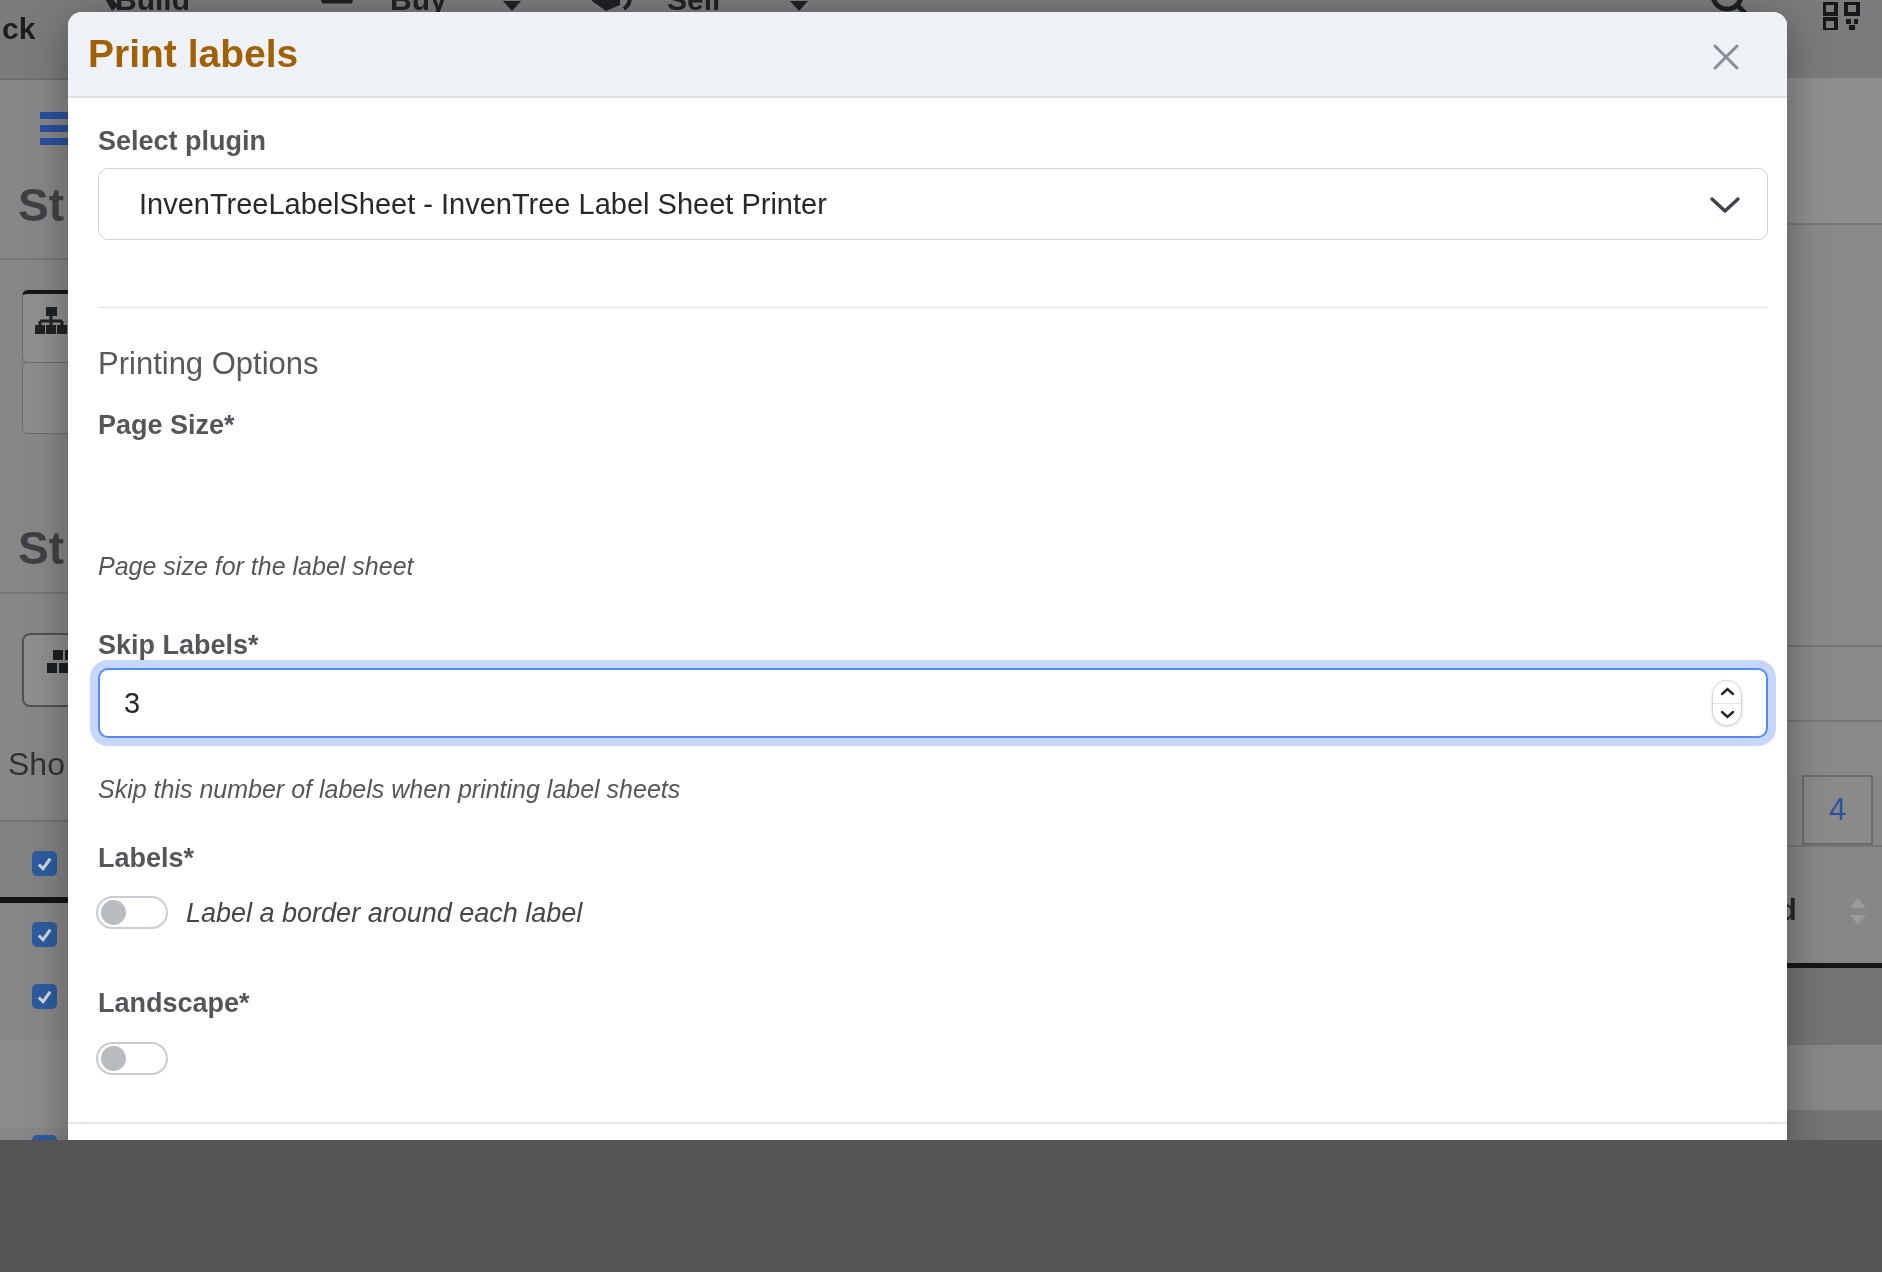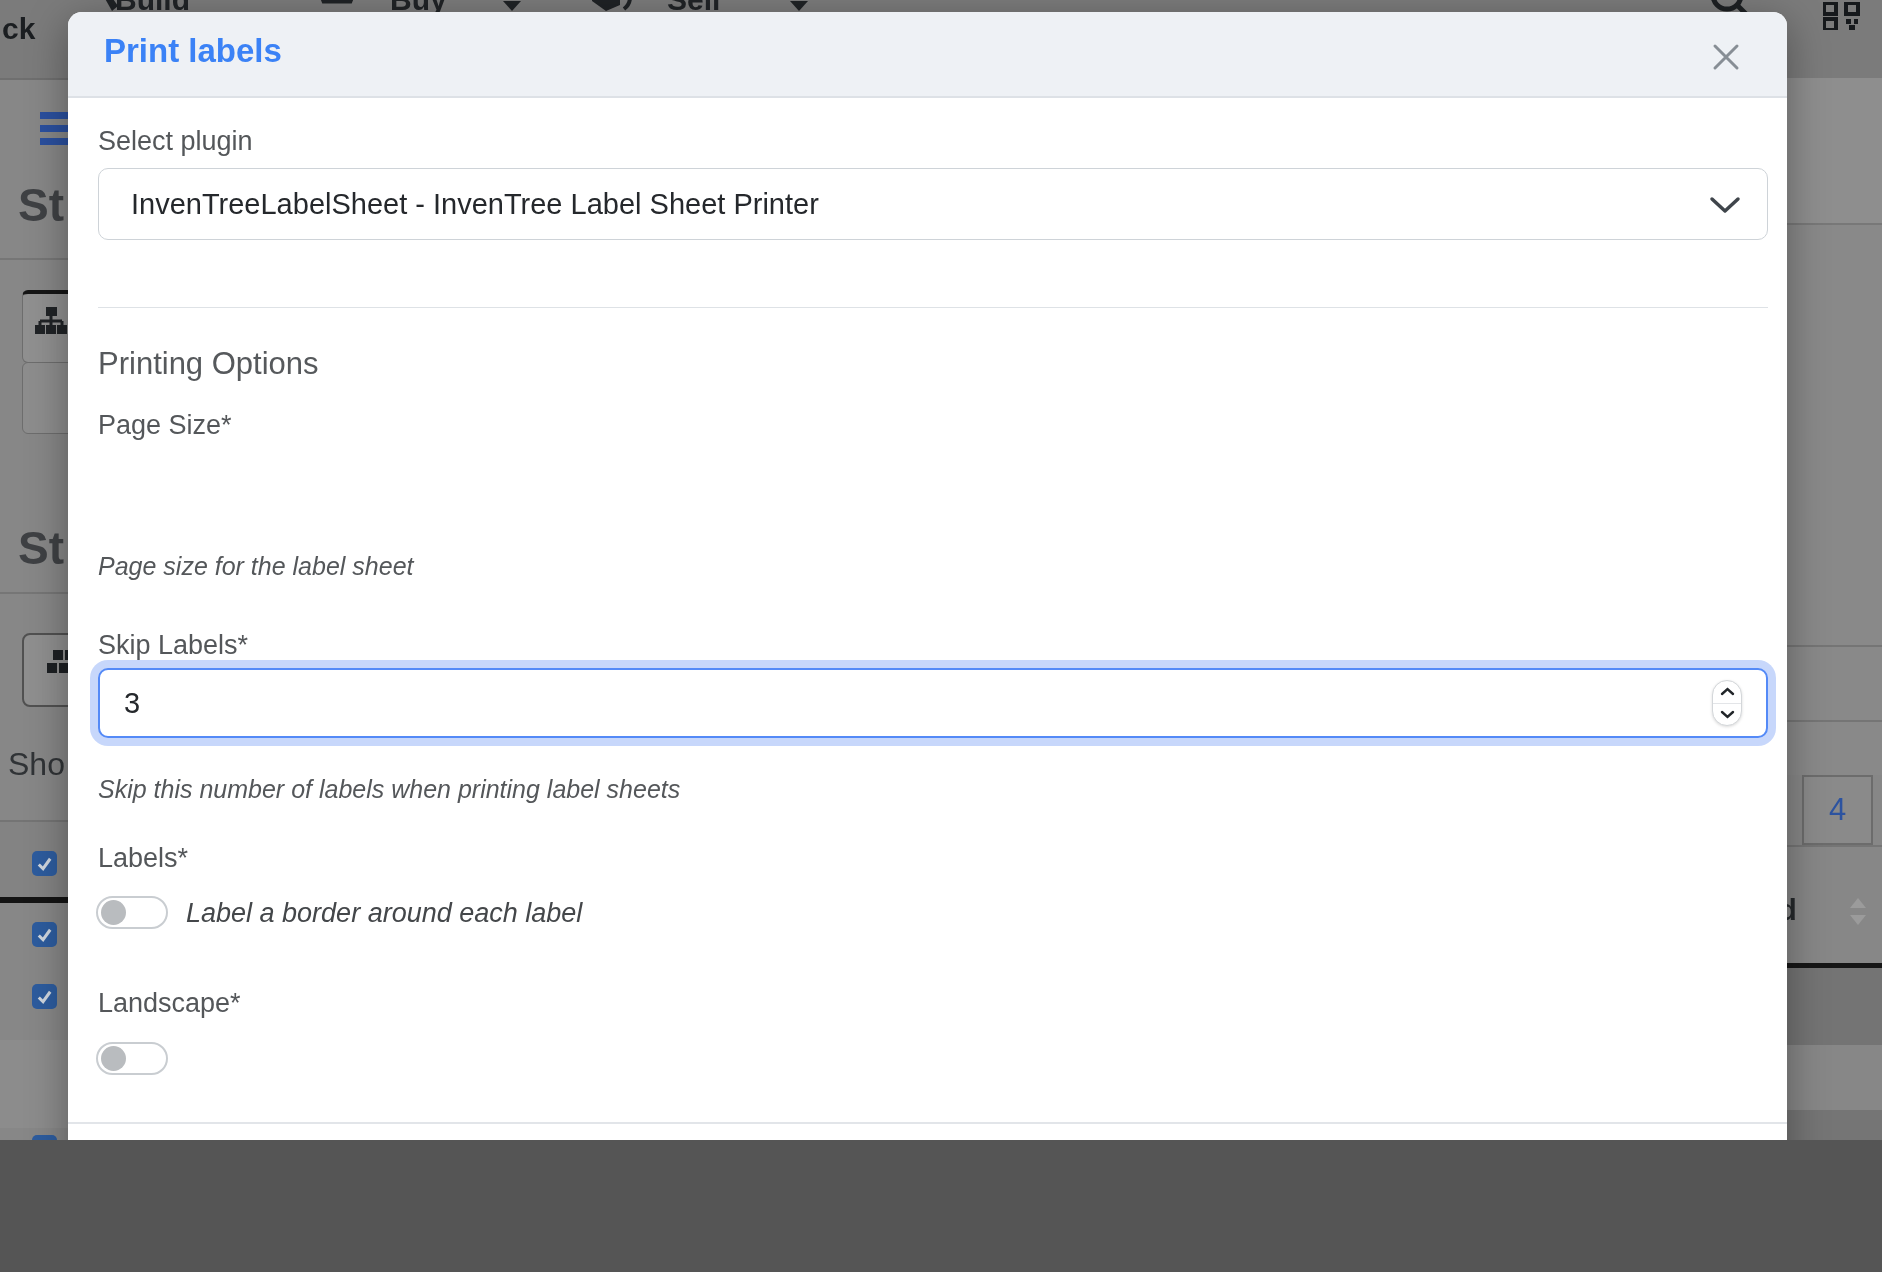--- a/index.html
+++ b/index.html
@@ -16,24 +16,24 @@
   .bg-card{background:#909090;border:1px solid #6d6d6d;border-radius:6px;}
   .cb{width:25px;height:25px;border-radius:5px;background:#2d5c9e;display:flex;align-items:center;justify-content:center;}
   .band{left:1787px;width:95px;}
   .tri-up{width:0;height:0;border-left:8px solid transparent;border-right:8px solid transparent;border-bottom:10px solid #9b9b9b;}
   .tri-dn{width:0;height:0;border-left:8px solid transparent;border-right:8px solid transparent;border-top:10px solid #9b9b9b;}
   
   .modal{left:68px;top:12px;width:1719px;height:1248px;background:#ffffff;border-radius:14px;
          box-shadow:0 10px 40px rgba(0,0,0,.35);}
   .m-header{left:0;top:0;width:100%;height:86px;background:#eef1f5;border-bottom:2px solid #dde1e6;
             border-radius:14px 14px 0 0;box-sizing:border-box;}
-  .m-title{left:36px;top:20px;font-size:33px;font-weight:600;color:#3b82f6;}
-  .fieldlabel{left:30px;font-size:27px;font-weight:400;color:#54575a;}
+  .m-title{left:20px;top:20px;font-size:39px;font-weight:600;color:#a16207;}
+  .fieldlabel{left:30px;font-size:27px;font-weight:700;color:#54575a;}
   .selectbox{left:30px;width:1670px;height:72px;border:1px solid #ced3d8;border-radius:10px;background:#fff;
-             box-sizing:border-box;display:flex;align-items:center;padding:0 60px 0 32px;
+             box-sizing:border-box;display:flex;align-items:center;padding:0 60px 0 40px;
              font-size:29px;color:#25282c;}
   .sectiontitle{left:30px;font-size:31px;font-weight:500;color:#56595c;}
   .helptext{left:30px;font-size:25px;font-style:italic;color:#54575a;}
   .numinput{left:30px;width:1670px;height:70px;border:2px solid #548af7;border-radius:10px;background:#fff;
             box-sizing:border-box;box-shadow:0 0 0 8px #c7d7fb;font-size:29px;color:#25282c;
             padding:0 70px 0 24px;outline:none;font-family:"Liberation Sans",sans-serif;
             -moz-appearance:textfield;appearance:textfield;}
   .numinput::-webkit-inner-spin-button,.numinput::-webkit-outer-spin-button{-webkit-appearance:none;}
   .stepper{width:30px;height:46px;background:#fff;border:1px solid #d4d7da;border-radius:15px;
            box-shadow:0 1px 3px rgba(0,0,0,.15);display:flex;flex-direction:column;box-sizing:border-box;}

